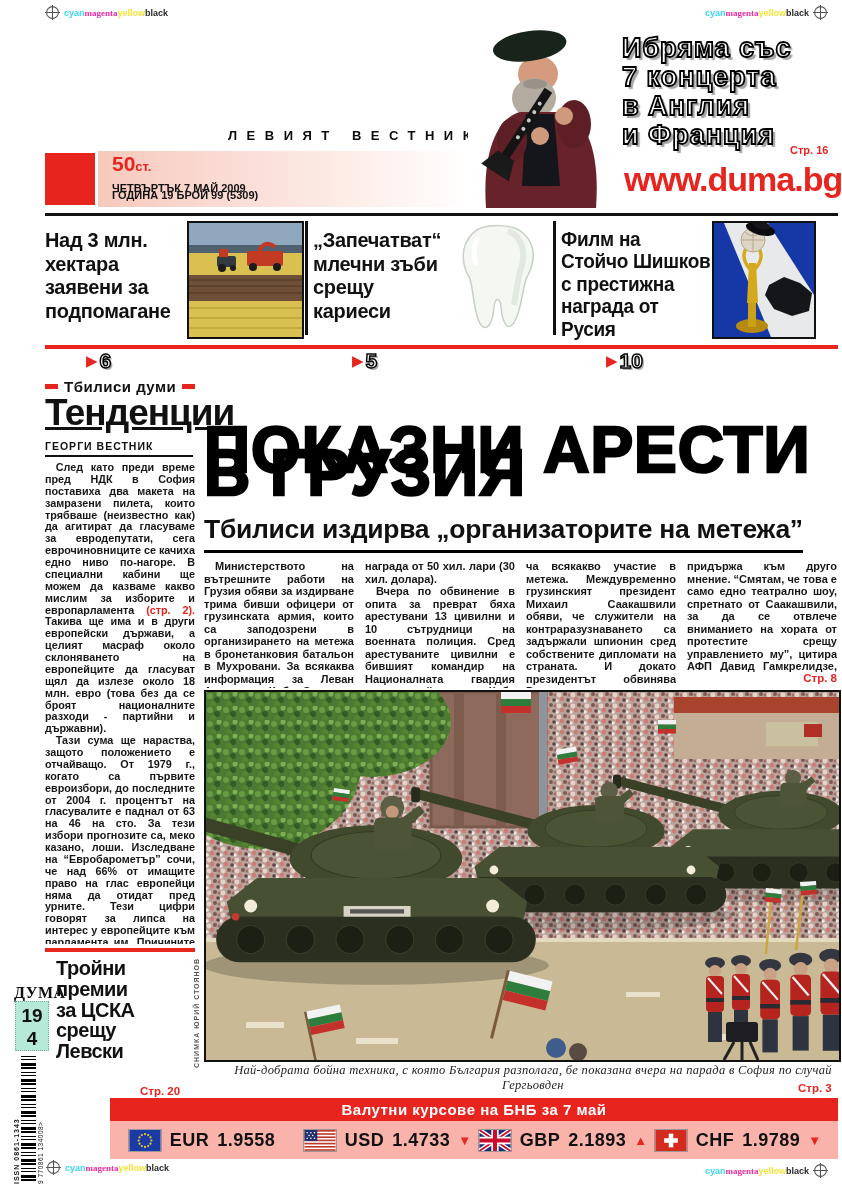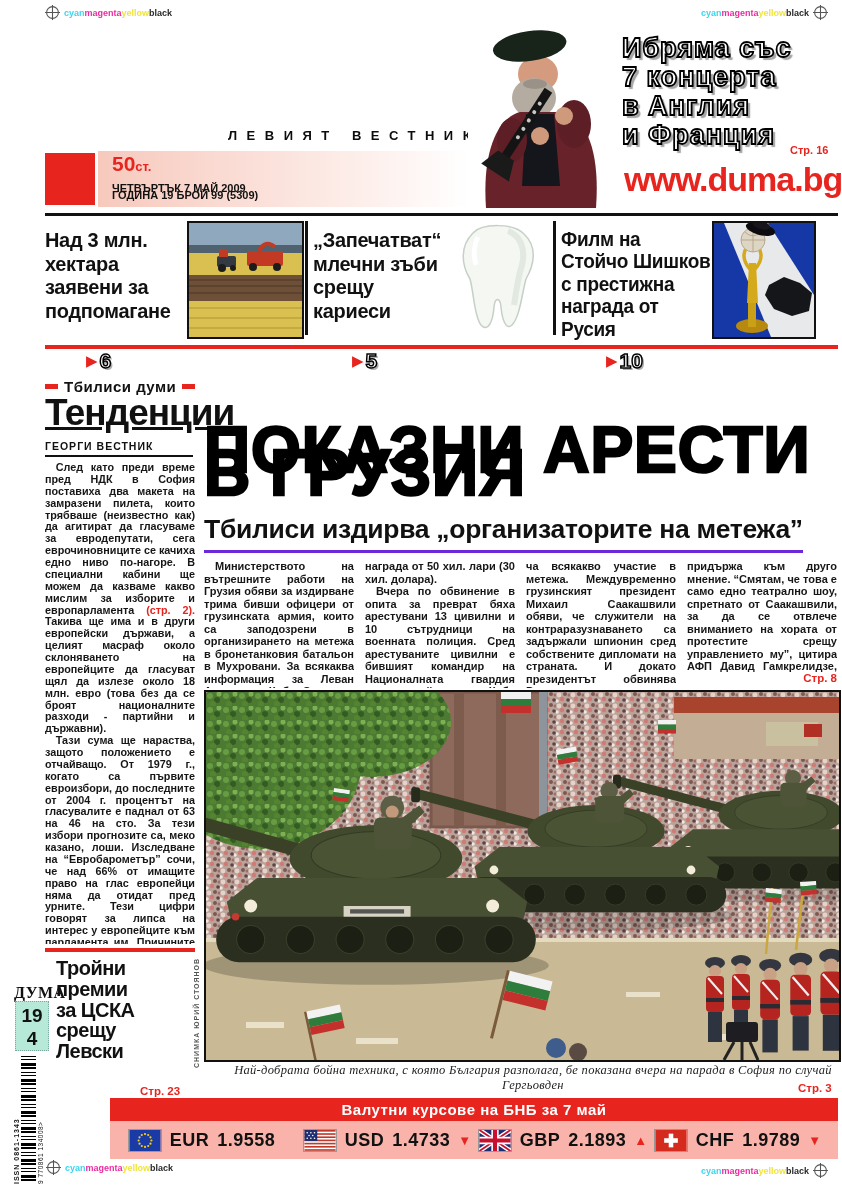--- a/index.html
+++ b/index.html
@@ -1,21 +1,21 @@
 <!DOCTYPE html>
 <html><head>
 <meta charset="utf-8">
 <style>
   html,body{margin:0;padding:0;background:#9a9a9a;}
   .page{position:relative;width:842px;height:1191px;background:#ffffff;overflow:hidden;
         font-family:"Liberation Sans",sans-serif;color:#111;}
   .abs{position:absolute;}
   
   .cmyk{font-size:9px;font-weight:bold;letter-spacing:0;}
-  .cmyk .c{color:#3bd6ee;} .cmyk .m{color:#ec2ba0;} .cmyk .y{color:#f2e43a;} .cmyk .k{color:#2a2a2a;}
+  .cmyk .c{color:#3bd6ee;} .cmyk .m{color:#ec2ba0;font-family:Liberation Serif, serif;} .cmyk .y{color:#f2e43a;} .cmyk .k{color:#2a2a2a;}
   .regmark{width:15px;height:15px;display:inline-block;vertical-align:middle;}
   
   .logo{font-family:"Liberation Serif",serif;font-weight:bold;font-size:122px;line-height:.88;
         letter-spacing:2px;color:#0c0c0c;}
   .logo .reg{font-size:24px;vertical-align:58px;letter-spacing:0;}
   .tagline{font-size:13px;font-weight:bold;letter-spacing:9.5px;color:#0c0c0c;}
   .redsq{background:#e8241f;}
   .pricestrip{background:linear-gradient(90deg,#f7c9bd,#fdeeea 70%,#fff);}
   .price{color:#e8241f;font-weight:bold;font-size:21px;}
   .price small{font-size:13px;}
@@ -51,21 +51,21 @@
          font-size:19px;font-weight:bold;line-height:1.2;padding-top:3px;box-sizing:border-box;}
   .barcode-wrap{display:flex;align-items:stretch;gap:1px;}
   .vtext{writing-mode:vertical-rl;transform:rotate(180deg);font-size:7px;font-weight:bold;letter-spacing:1px;color:#111;}
   .stripes{width:15px;height:128px;background:repeating-linear-gradient(180deg,
        #000 0 1.5px,#fff 1.5px 3px,#000 3px 4px,#fff 4px 7.5px,#000 7.5px 10px,#fff 10px 11px,#000 11px 13.5px,#fff 13.5px 16px);}
   .vdigits{writing-mode:vertical-rl;transform:rotate(180deg);font-size:6.5px;color:#111;letter-spacing:.5px;}
   
   .headline{font-size:64px;font-weight:bold;line-height:1.05;letter-spacing:1px;color:#000;
             -webkit-text-stroke:2.5px #000;}
   .subhead{font-size:26.5px;font-weight:bold;letter-spacing:-.3px;display:inline-block;
-           border-bottom:3px solid #6d28d9;padding-bottom:5px;}
+           border-bottom:3px solid #000000;padding-bottom:5px;}
   .cols{display:flex;gap:11px;width:633px;}
   .col{flex:1;font-size:11px;font-weight:bold;line-height:1.14;text-align:justify;
        white-space:pre-line;color:#161616;height:128px;overflow:hidden;}
   .col4wrap{flex:1;display:flex;flex-direction:column;}
   .col4wrap .col{flex:none;height:112px;}
   .photo-frame{border:2px solid #111;}
   .caption{font-family:"Liberation Serif",serif;font-style:italic;font-size:12.5px;color:#222;
            text-align:center;border-bottom:1.5px solid #222;padding-bottom:12px;letter-spacing:.3px;}
   
   .curr{width:728px;}
@@ -217,21 +217,21 @@
   <div class="abs byline" style="left:45px;top:440px;">ГЕОРГИ ВЕСТНИК</div>
   <div class="abs op-body" style="left:45px;top:462px;height:482px;overflow:hidden;"><span> След като преди време пред НДК в София поставиха два макета на замразени пилета, които трябваше (неизвестно как) да агитират да гласуваме за евродепутати, сега еврочиновниците се качиха едно ниво по-нагоре. В специални кабини ще можем да казваме какво мислим за изборите и европарламента </span><span class="redref">(стр. 2).</span><span> Такива ще има и в други европейски държави, а целият масраф около склоняването на европейците да гласуват щял да излезе около 18 млн. евро (това без да се броят националните разходи - партийни и държавни).
  Тази сума ще нараства, защото положението е отчайващо. От 1979 г., когато са първите евроизбори, до последните от 2004 г. процентът на гласувалите е паднал от 63 на 46 на сто. За тези избори прогнозите са, меко казано, лоши. Изследване на “Евробарометър” сочи, че над 66% от имащите право на глас европейци няма да отидат пред урните. Тези цифри говорят за липса на интерес у европейците към парламента им. Причините сигурно са много дълбоки и вероятно се коренят в самата конструкция на ЕС. Нужни са промени, защото с фалшиви бройлери никой не е успял да закара народа пред урните.</span></div>
   <div class="abs hrule-red" style="left:45px;top:948px;width:150px;height:4px;"></div>
 
   <div class="abs sport-title" style="left:56px;top:958px;">Тройни
 премии
 за ЦСКА
 срещу
 Левски</div>
-  <div class="abs pageref" style="left:140px;top:1085px;">Стр. 23</div>
+  <div class="abs pageref" style="left:140px;top:1085px;">Стр. 20</div>
 
   <div class="abs minilogo" style="left:14px;top:984px;">ДУМА</div>
   <div class="abs edbox" style="left:15px;top:1001px;">
     <div>19</div>
     <div>4</div>
   </div>
   <div class="abs barcode-wrap" style="left:13px;top:1056px;height:128px;">
     <div class="vtext">ISSN 0861-1343</div>
     <div class="stripes"></div>
     <div class="vdigits">9 770861 134008&gt;</div>

